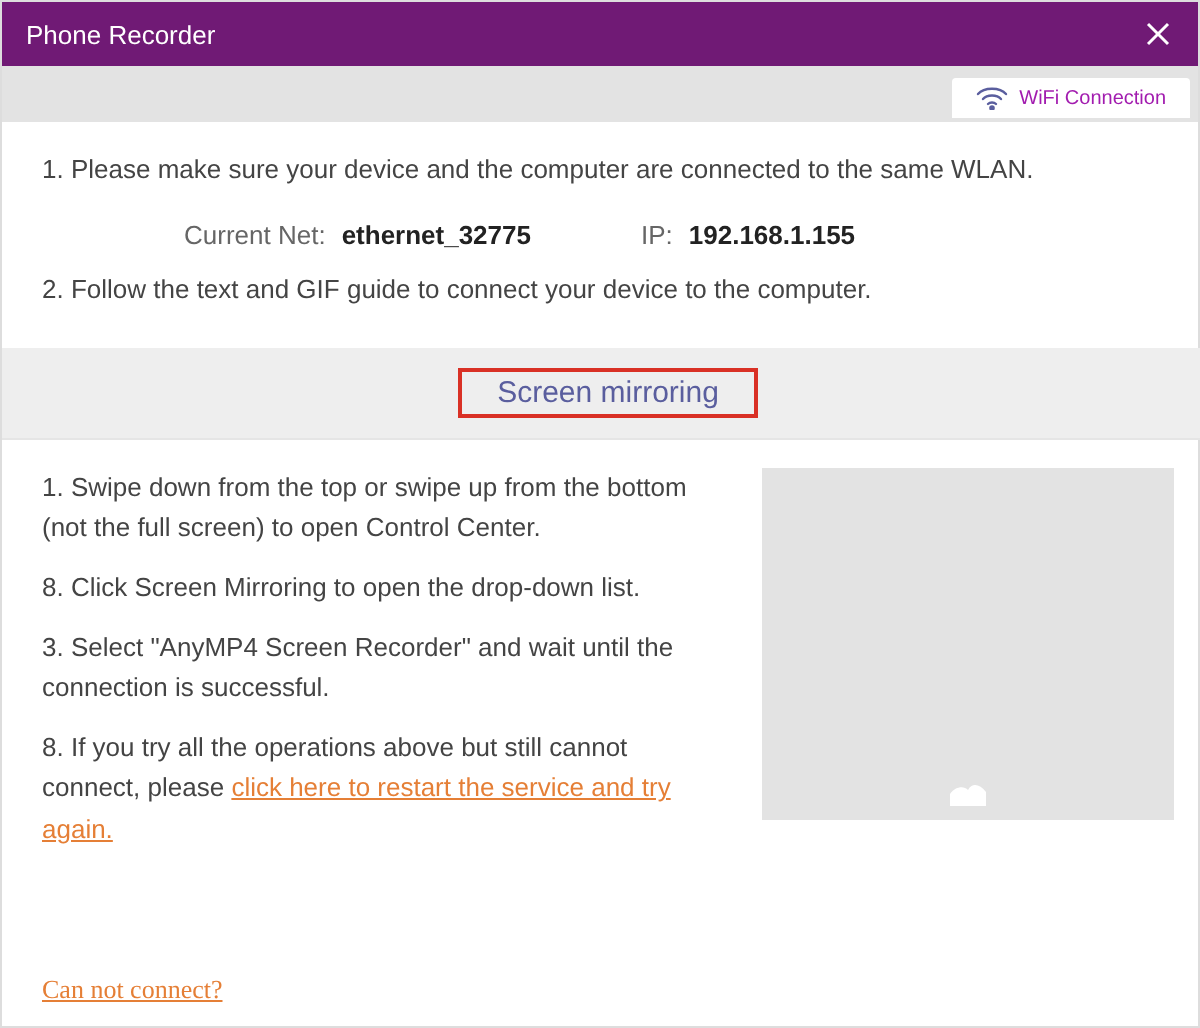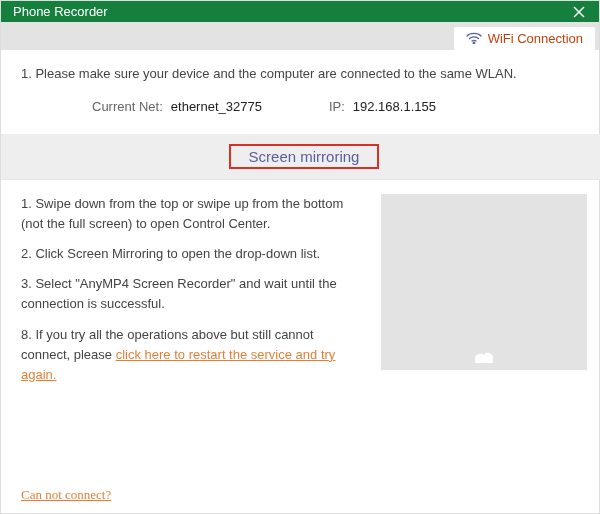--- a/index.html
+++ b/index.html
@@ -1,29 +1,29 @@
 <!DOCTYPE html>
 <html><head>
   <meta charset="utf-8">
   <style>
     * { margin: 0; padding: 0; box-sizing: border-box; }
     body { font-family: -apple-system, BlinkMacSystemFont, "Segoe UI", Arial, sans-serif; font-size: 13px; color: #333; background: #fff; }
     .window { width: 600px; height: 514px; border: 1px solid #ddd; display: flex; flex-direction: column; }
-    .titlebar { height: 21px; background: #15803d; color: #fff; display: flex; align-items: center; padding: 0 12px; position: relative; }
+    .titlebar { height: 32px; background: #701a75; color: #fff; display: flex; align-items: center; padding: 0 12px; position: relative; }
     .titlebar-text { font-size: 13px; font-weight: 400; }
     .close-btn { position: absolute; right: 10px; top: 50%; transform: translateY(-50%); cursor: pointer; width: 20px; height: 20px; display: flex; align-items: center; justify-content: center; }
     .close-btn svg { stroke: #fff; }
     .subbar { height: 28px; background: #e3e3e3; display: flex; justify-content: flex-end; align-items: center; padding: 0 4px; }
-    .wifi-tab { background: #fff; padding: 4px 12px; border-radius: 2px 2px 0 0; display: flex; align-items: center; gap: 6px; color: #c2410c; font-size: 13px; margin-top: 4px; }
+    .wifi-tab { background: #fff; padding: 4px 12px; border-radius: 2px 2px 0 0; display: flex; align-items: center; gap: 6px; color: #a21caf; font-size: 10px; margin-top: 4px; }
     .wifi-tab svg { stroke: #5a5e9e; }
     .content { flex: 1; padding: 14px 12px 10px 20px; display: flex; flex-direction: column; }
     .instr { color: #444; line-height: 1.6; margin-bottom: 8px; }
     .netrow { padding-left: 24px; margin: 6px 0 10px 0; display: flex; align-items: baseline; gap: 8px; color: #444; }
     .netrow .lbl { color: #666; margin-left: 47px; }
-    .netrow .val { font-weight: 400; color: #222; margin-right: 12px; }
+    .netrow .val { font-weight: 700; color: #222; }
     .tabs { display: flex; margin: 10px -20px 0 -20px; border-bottom: 1px solid #e5e5e5; }
     .tab { flex: 1; text-align: center; padding: 10px 0; font-size: 15px; cursor: pointer; }
     .tab.active { background: #eee; color: #5a5e9e; position: relative; }
     .tab.active .tab-inner { display: inline-block; border: 2px solid #d93025; padding: 2px 18px; }
     .tab.inactive { background: #fff; color: #222; }
     .panel { display: flex; padding: 14px 0; gap: 28px; }
     .steps { flex: 1; }
     .step-item { color: #444; line-height: 1.55; margin-bottom: 10px; }
     .link { color: #e57f36; text-decoration: underline; cursor: pointer; }
     .gifbox { width: 206px; height: 176px; background: #e3e3e3; position: relative; }
@@ -62,31 +62,32 @@
 
     <div class="instr">1. Please make sure your device and the computer are connected to the same WLAN.</div>
 
     <div class="netrow">
       <span class="lbl">Current Net:</span>
       <span class="val">ethernet_32775</span>
       <span class="lbl">IP:</span>
       <span class="val">192.168.1.155</span>
     </div>
 
+    <div class="instr">2. Follow the text and GIF guide to connect your device to the computer.</div>
 
     <div class="tabs">
       <div class="tab active">
         <span class="tab-inner">Screen mirroring</span>
       </div>
     </div>
 
     <div class="panel">
       <div class="steps">
         <div class="step-item">1. Swipe down from the top or swipe up from the bottom (not the full screen) to open Control Center.</div>
-        <div class="step-item">2. Click Screen Mirroring to open the drop-down list.</div>
+        <div class="step-item">8. Click Screen Mirroring to open the drop-down list.</div>
         <div class="step-item">3. Select "AnyMP4 Screen Recorder" and wait until the connection is successful.</div>
         <div class="step-item">
           <span>8. If you try all the operations above but still cannot connect, please </span><span class="link">click here to restart the service and try again.</span>
         </div>
       </div>
       <div class="gifbox">
         <span class="gifshape">
           <svg width="22" height="18" viewBox="0 0 22 18">
               <path d="M2 12 C5 8, 9 8, 11 10 C13 6, 17 7, 20 11 L20 18 L2 18 Z"></path>
             </svg>

